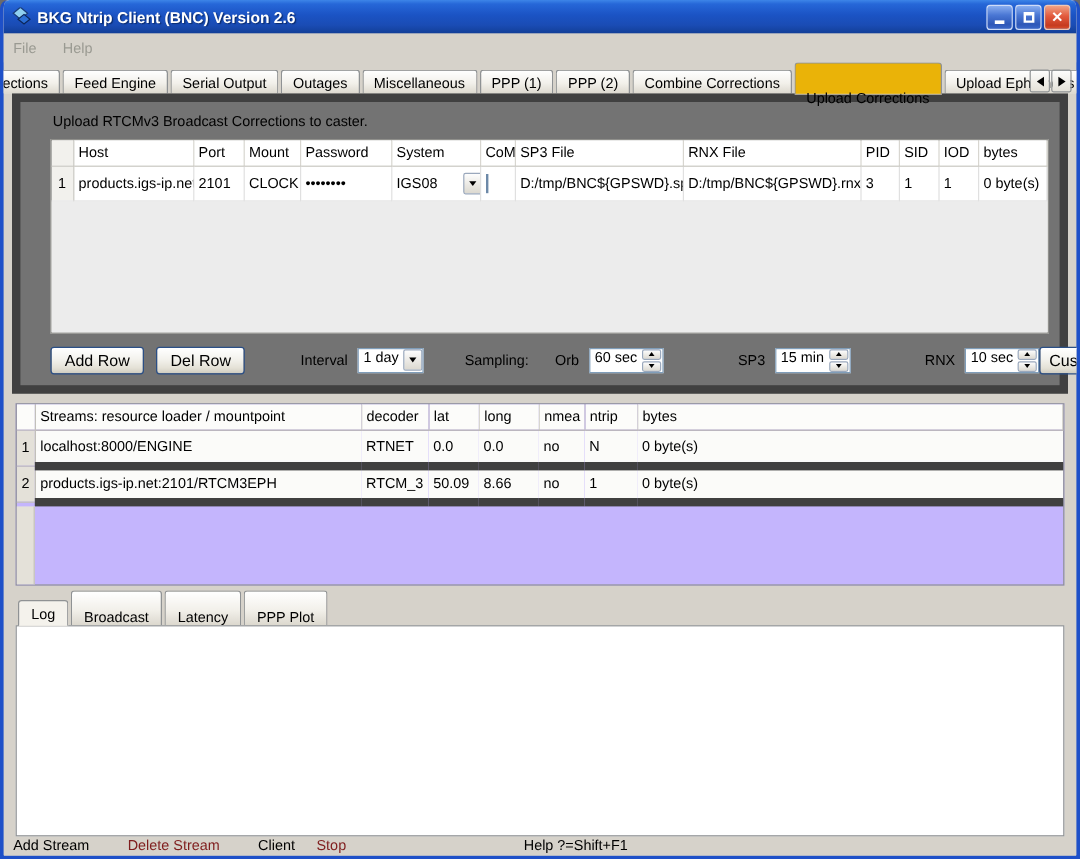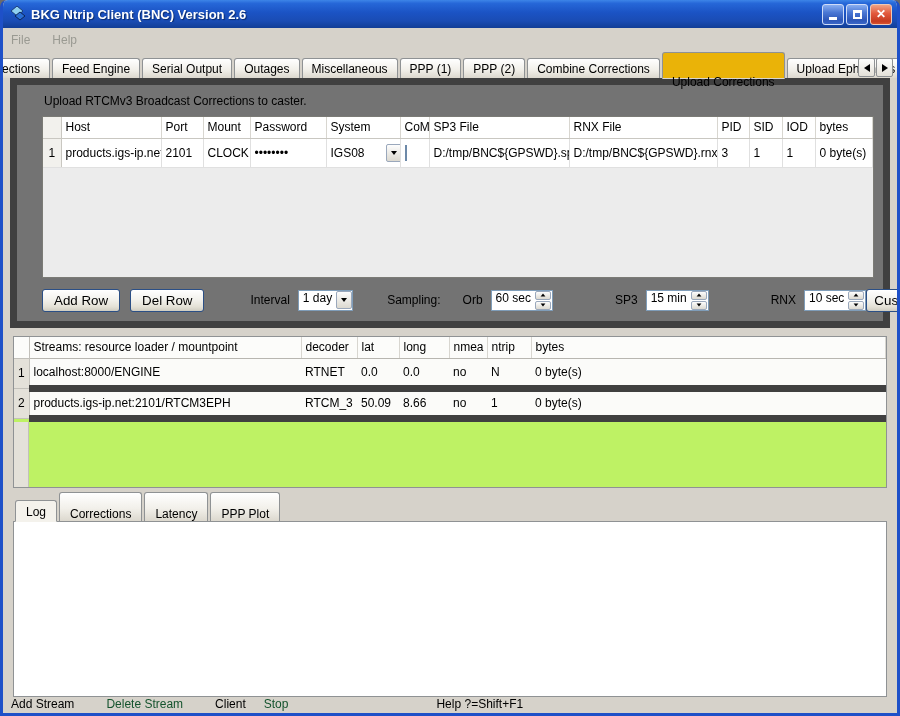--- a/index.html
+++ b/index.html
@@ -109,42 +109,42 @@
   .spin-btns { display:flex; flex-direction:column; width:16px; height:19px; flex:0 0 auto; margin-right:1px; }
   .spin-btns .sb {
     flex:1 1 auto; border:1px solid #9aa8bc; border-radius:2px;
     background:linear-gradient(180deg,#fdfdfd,#dcd9d0);
     display:flex; align-items:center; justify-content:center;
   }
   .spin-btns .sb + .sb { margin-top:1px; }
   .spin-btns .tri-up, .spin-btns .tri-down { transform:scale(.8); }
 
   
-  .streams-wrap { margin:8px 10px 0 10px; border:1px solid #8f9294; background:#bef264; height:152px; display:flex; flex-direction:column; }
+  .streams-wrap { margin:8px 10px 0 10px; border:1px solid #8f9294; background:#c4b5fd; height:152px; display:flex; flex-direction:column; }
   .stable th, .stable td { font-weight:normal; text-align:left; padding:0 4px; white-space:nowrap; overflow:hidden; }
   .stable thead th { height:21px; background:#fcfcfa; border-right:1px solid #d8d6d0; border-bottom:1px solid #b8b6b0; }
   .stable tbody td { height:30px; background:#fbfbf9; border-bottom:7px solid #404040; }
   .stable .rownum { background:#e4e1d9; border-right:1px solid #c2c0ba; border-bottom:1px solid #c2c0ba; text-align:center; padding:0 2px; }
   .streams-fill { flex:1 1 auto; display:flex; }
   .streams-fill .numstrip { width:15px; background:#e4e1d9; border-right:1px solid #c2c0ba; }
 
   
   .bottom-tabrow { display:flex; align-items:flex-end; margin:12px 0 0 12px; height:21px; }
   .btab {
     border:1px solid #8f9294; border-bottom:none; border-radius:3px 3px 0 0;
     background:linear-gradient(180deg,#ffffff 0%, #f2f0ea 55%, #dcd8ce 100%);
     padding:14px 10px; margin-right:2px; height:19px; white-space:nowrap;
   }
   .btab.active { background:#f4f2ec; height:22px; padding-top:4px; margin-bottom:-1px; position:relative; z-index:3; border-bottom:1px solid #f4f2ec; }
   .log-area { margin:0 10px; border:1px solid #8f9294; background:#fff; height:176px; position:relative; z-index:2; }
 
   
   .statusbar { flex:1 1 auto; display:flex; align-items:center; padding:0 0 2px 8px; }
   .sb-item { white-space:nowrap; }
-  .sb-item.disabled { color:#14532d; }
+  .sb-item.disabled { color:#7f1d1d; }
   .sb-add { margin-right:32px; }
   .sb-del { margin-right:32px; }
   .sb-start { margin-right:18px; }
   .sb-stop { margin-right:148px; }
 </style>
 </head>
 <body>
 
 <div class="window">
 
@@ -364,21 +364,21 @@
         </tr>
       </tbody>
     </table>
     <div class="streams-fill">
       <div class="numstrip"></div>
     </div>
   </div>
 
   <div class="bottom-tabrow">
     <div class="btab active">Log</div>
-    <div class="btab">Corrections</div>
+    <div class="btab">Broadcast</div>
     <div class="btab">Latency</div>
     <div class="btab">PPP Plot</div>
   </div>
   <div class="log-area"></div>
 
   <div class="statusbar">
     <span class="sb-item sb-add">Add Stream</span>
     <span class="sb-item sb-del disabled">Delete Stream</span>
     <span class="sb-item sb-start">Client</span>
     <span class="sb-item sb-stop disabled">Stop</span>

